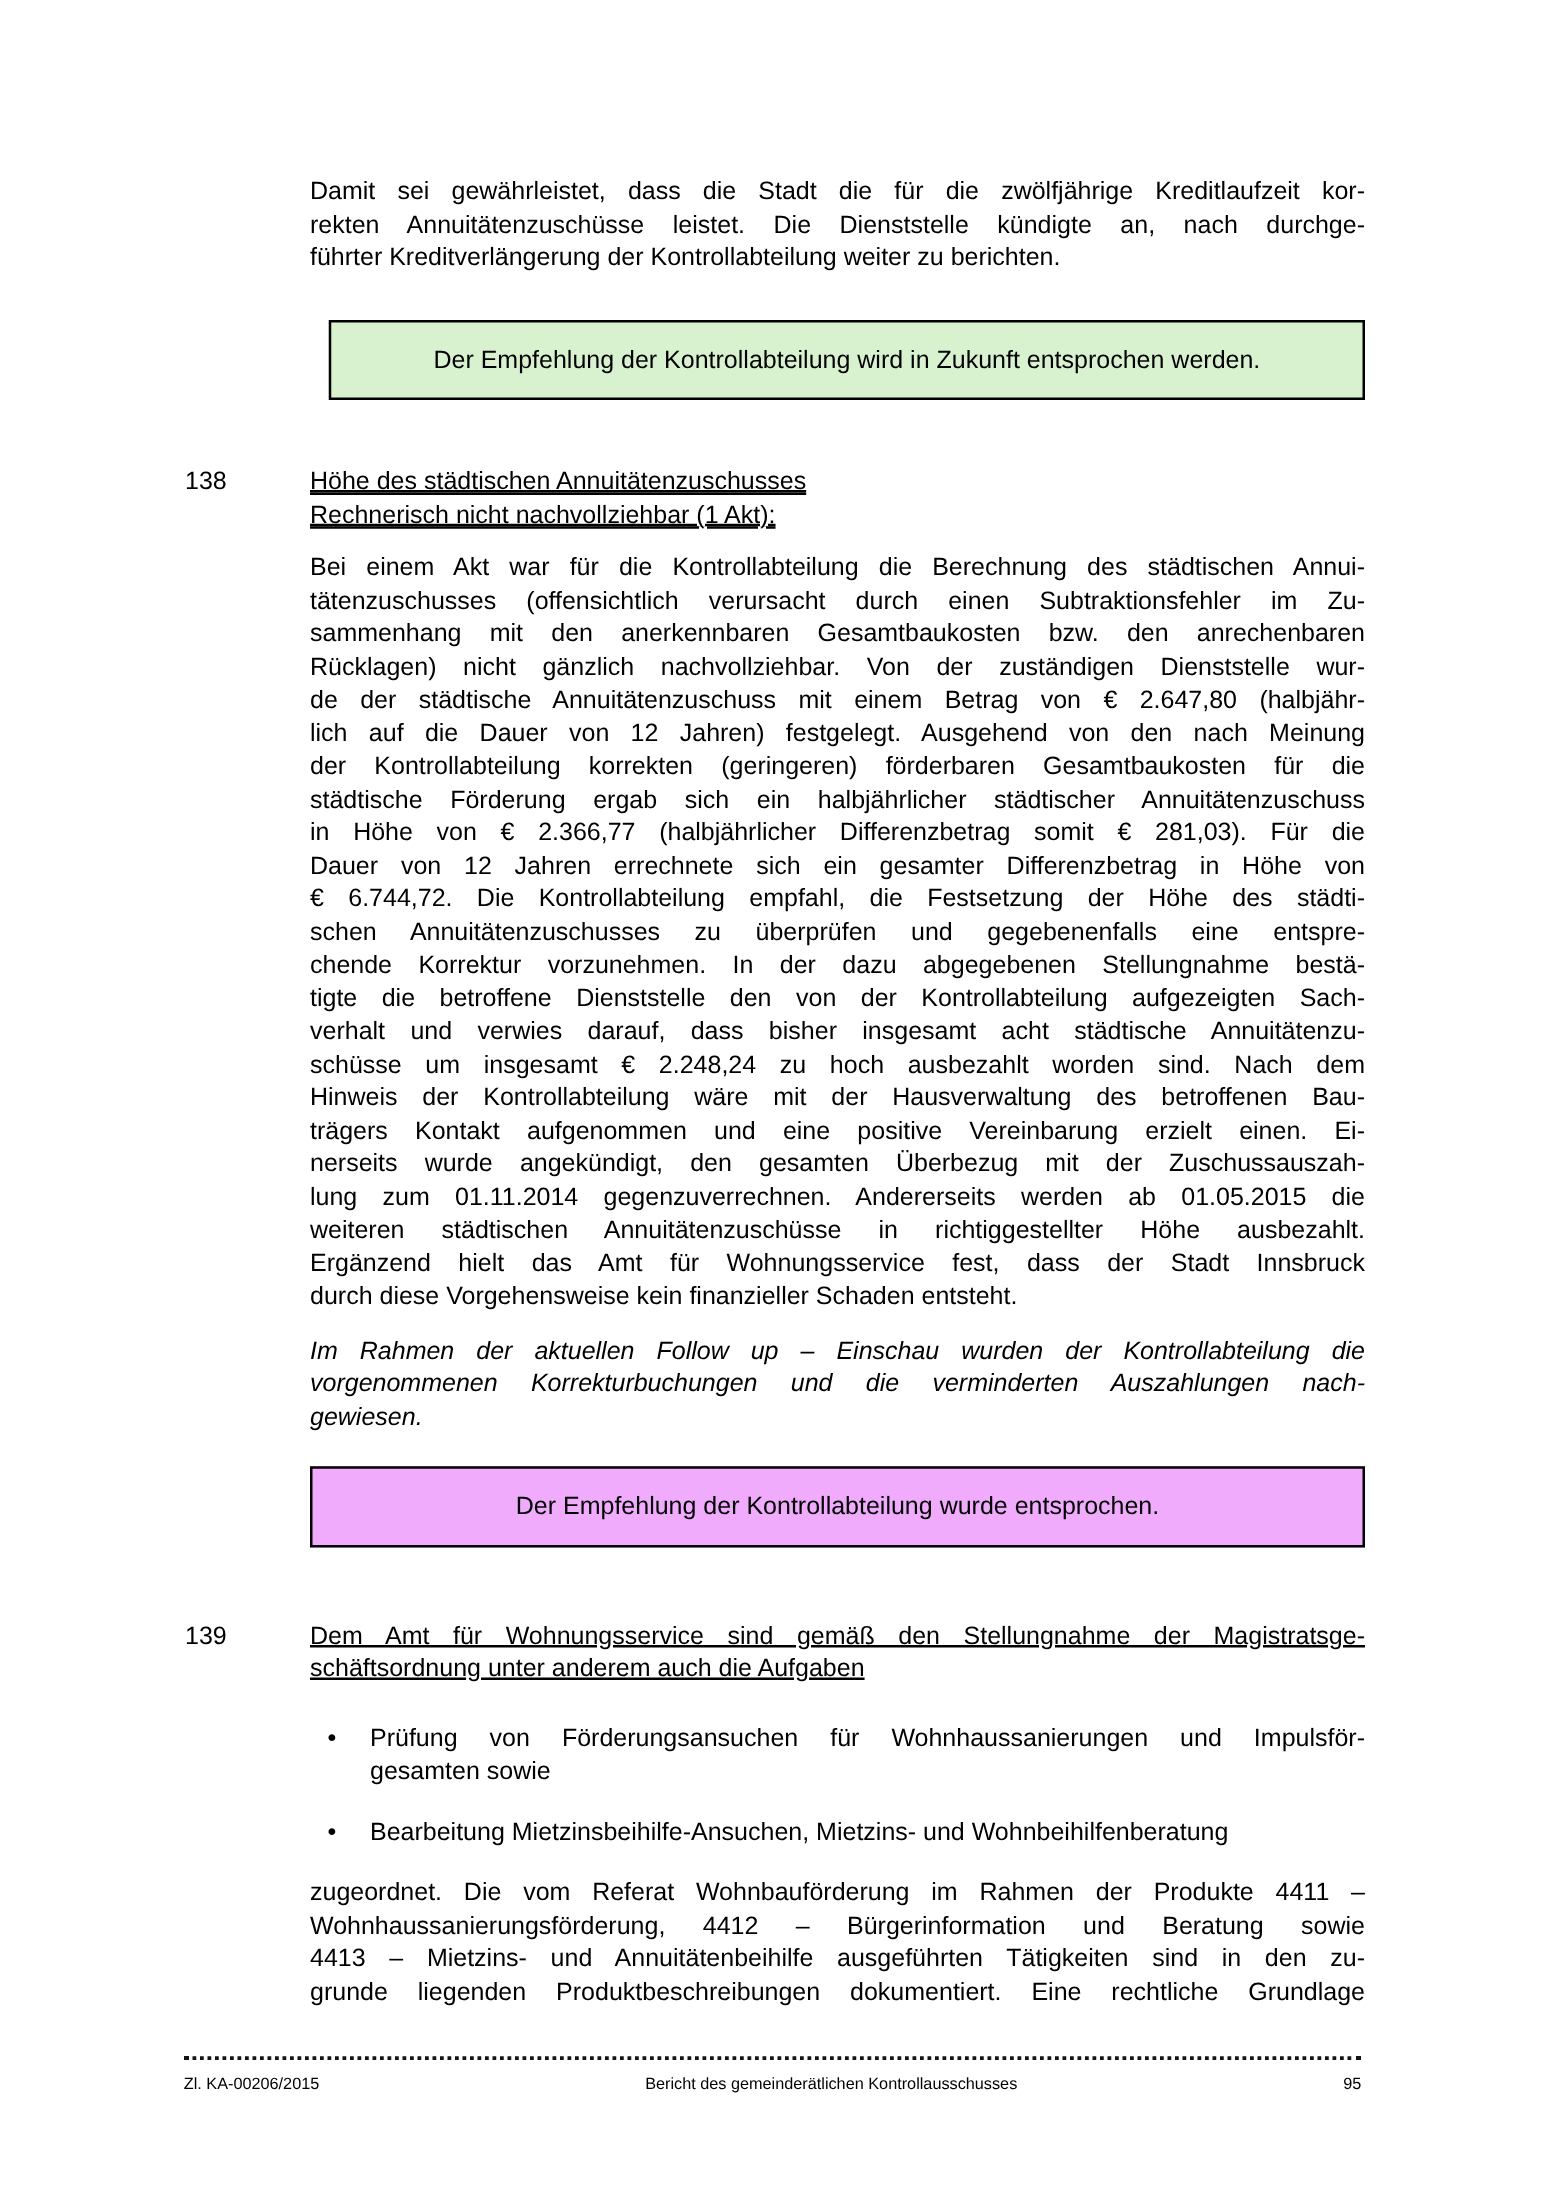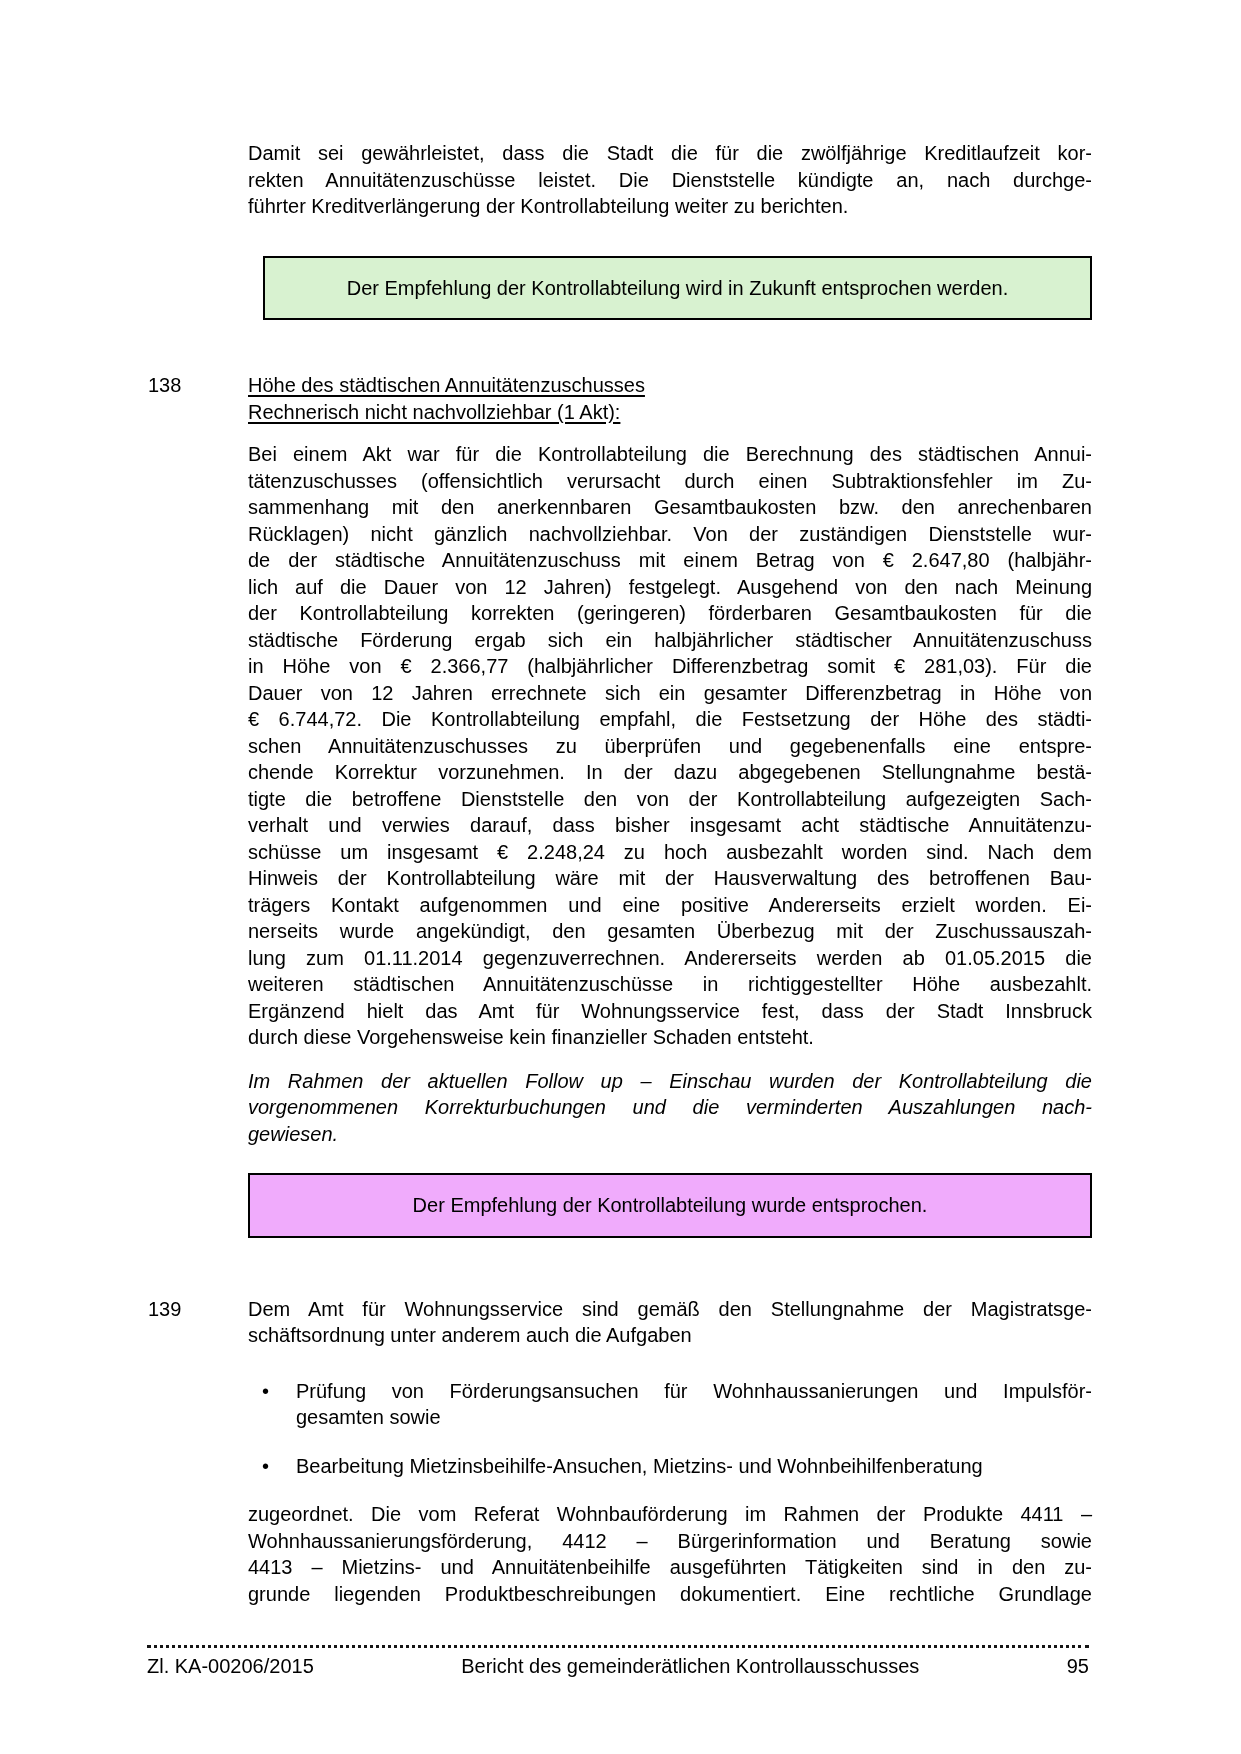--- a/index.html
+++ b/index.html
@@ -21,21 +21,21 @@
 
   .intro-para   { margin-top: 140px; }
   .rec-box {
     box-sizing: border-box;
     border: 2px solid #000000;
     background: #d8f2d0;
     text-align: center;
     padding: 17px 10px;
   }
   .box1 { margin-top: 36px; }
-  .sec  { position: relative; }
+  .sec  { position: relative; text-decoration: underline; }
   .sec-num { position: absolute; left: -100px; top: 0; }
   .sec138-heading { margin-top: 52px; }
   .heading-line { text-decoration: underline; text-underline-offset: 3px; }
   .p138-1 { margin-top: 16px; }
   .p138-2 { margin-top: 17px; font-style: italic; }
   .box2   { margin-top: 26px; }
   .sec139-p1 { margin-top: 58px; }
   .bullet { position: relative; padding-left: 48px; }
   .bullet-dot { position: absolute; left: 14px; top: 0; }
   .bullet1 { margin-top: 29px; }
@@ -44,21 +44,21 @@
 
   .footer {
     position: absolute;
     left: 147px;
     top: 1645px;
     width: 942px;
     border-top: 3px dotted #141414;
     padding-top: 8px;
     display: flex;
     align-items: baseline;
-    font-size: 20px;
+    font-size: 13px;
     line-height: 21px;
   }
   .footer-center { flex: 1; text-align: center; }
 </style>
 </head>
 <body>
 
 <div class="page">
   <div class="column">
 
@@ -87,21 +87,21 @@
         <div class="tl">städtische Förderung ergab sich ein halbjährlicher städtischer Annuitätenzuschuss</div>
         <div class="tl">in Höhe von € 2.366,77 (halbjährlicher Differenzbetrag somit € 281,03). Für die</div>
         <div class="tl">Dauer von 12 Jahren errechnete sich ein gesamter Differenzbetrag in Höhe von</div>
         <div class="tl">€ 6.744,72. Die Kontrollabteilung empfahl, die Festsetzung der Höhe des städti-</div>
         <div class="tl">schen Annuitätenzuschusses zu überprüfen und gegebenenfalls eine entspre-</div>
         <div class="tl">chende Korrektur vorzunehmen. In der dazu abgegebenen Stellungnahme bestä-</div>
         <div class="tl">tigte die betroffene Dienststelle den von der Kontrollabteilung aufgezeigten Sach-</div>
         <div class="tl">verhalt und verwies darauf, dass bisher insgesamt acht städtische Annuitätenzu-</div>
         <div class="tl">schüsse um insgesamt € 2.248,24 zu hoch ausbezahlt worden sind. Nach dem</div>
         <div class="tl">Hinweis der Kontrollabteilung wäre mit der Hausverwaltung des betroffenen Bau-</div>
-        <div class="tl">trägers Kontakt aufgenommen und eine positive Andererseits erzielt worden. Ei-</div>
+        <div class="tl">trägers Kontakt aufgenommen und eine positive Vereinbarung erzielt einen. Ei-</div>
         <div class="tl">nerseits wurde angekündigt, den gesamten Überbezug mit der Zuschussauszah-</div>
         <div class="tl">lung zum 01.11.2014 gegenzuverrechnen. Andererseits werden ab 01.05.2015 die</div>
         <div class="tl">weiteren städtischen Annuitätenzuschüsse in richtiggestellter Höhe ausbezahlt.</div>
         <div class="tl">Ergänzend hielt das Amt für Wohnungsservice fest, dass der Stadt Innsbruck</div>
         <div class="tl tl-last">durch diese Vorgehensweise kein finanzieller Schaden entsteht.</div>
       </div>
 
     <div class="p138-2">
         <div class="tl">Im Rahmen der aktuellen Follow up – Einschau wurden der Kontrollabteilung die</div>
         <div class="tl">vorgenommenen Korrekturbuchungen und die verminderten Auszahlungen nach-</div>

